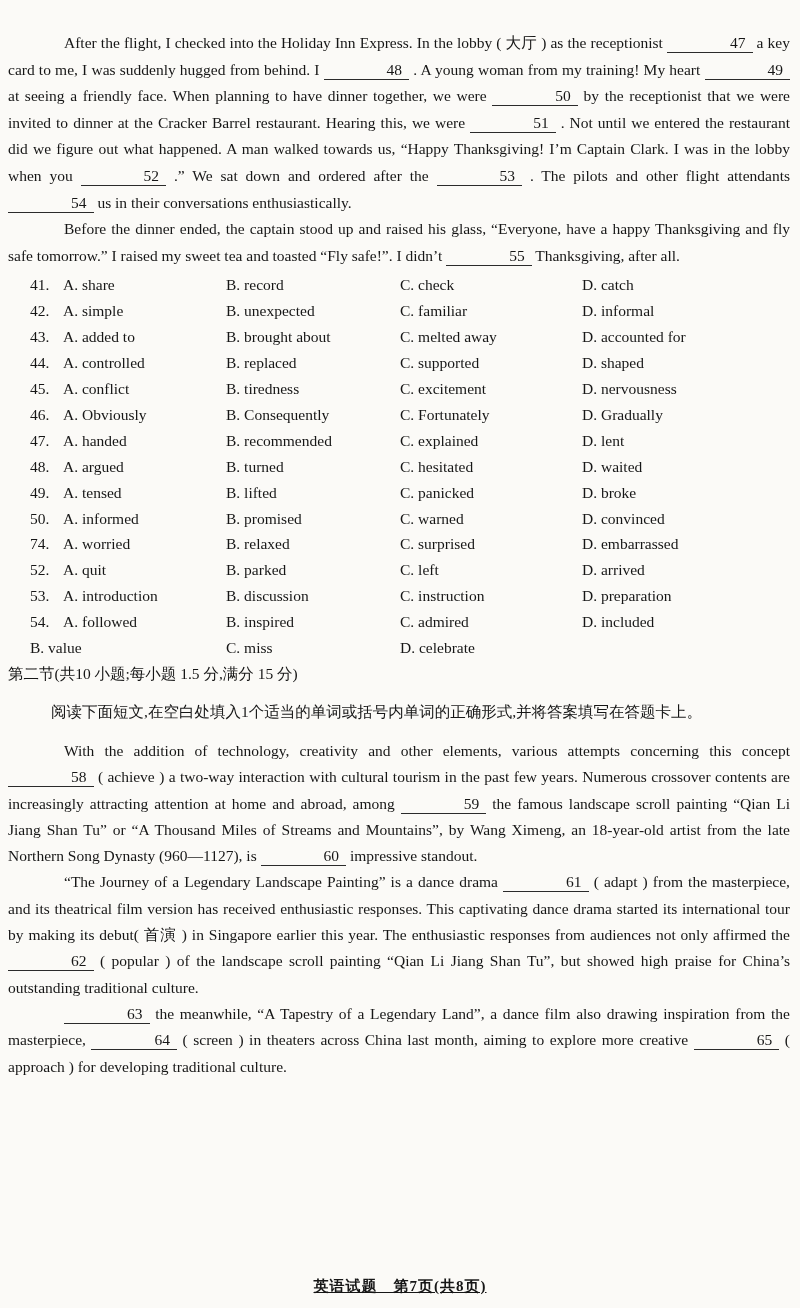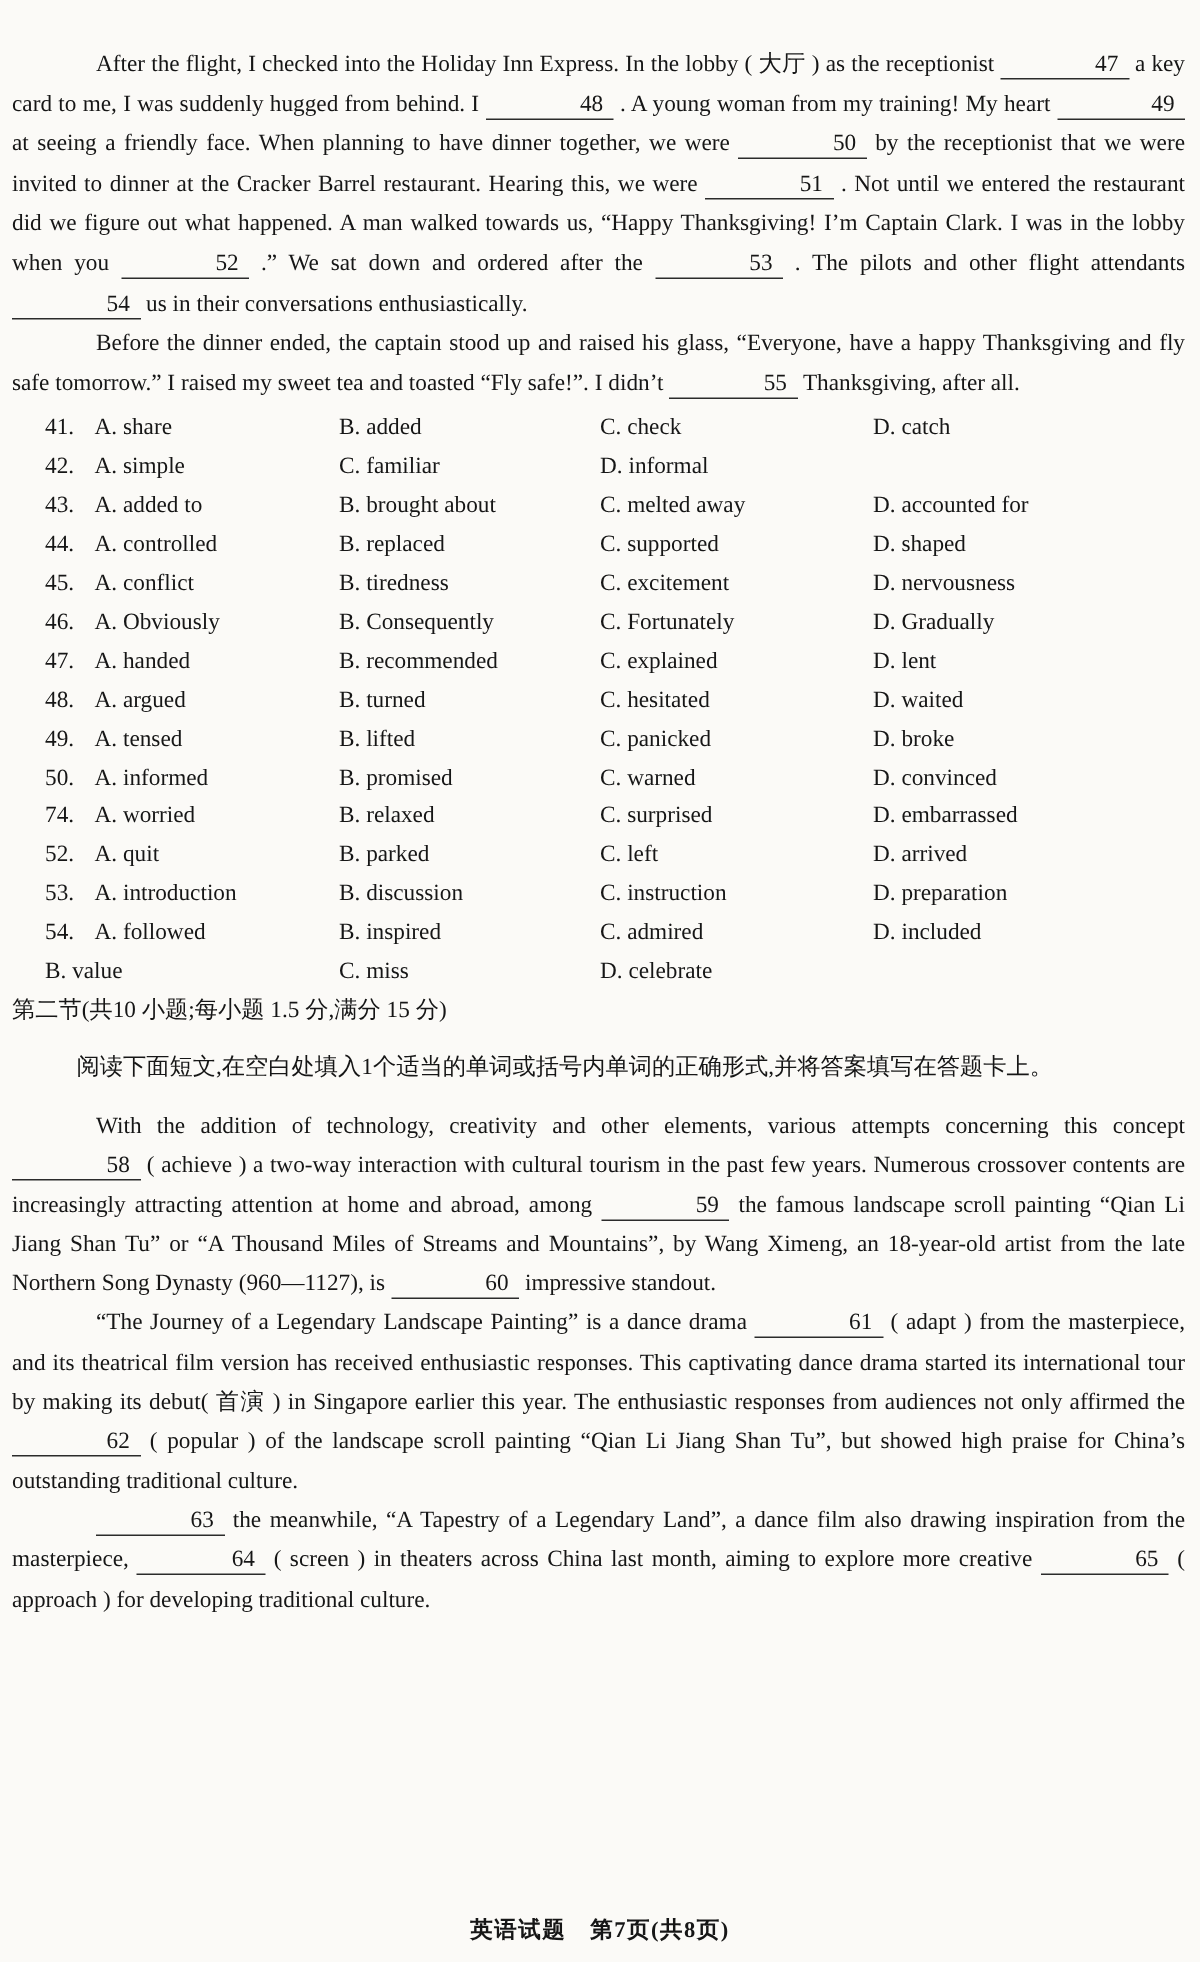--- a/index.html
+++ b/index.html
@@ -32,41 +32,43 @@
   p.cn-head { margin:0; line-height:26.5px; }
   p.cn-instr { margin:12px; line-height:26.5px; text-indent:31px; text-align:justify; }
   .grammar p.passage { line-height:26.3px; }
   .footer {
     position:absolute;
     left:0; right:0; bottom:12px;
     text-align:center;
     font-weight:bold;
     font-size:15px;
     letter-spacing:1px;
+    text-decoration:underline;
   }
 </style>
 </head>
 <body>
 
 <div class="page">
 
   <div class="cloze">
       <p class="passage indent">After the flight, I checked into the Holiday Inn Express. In the lobby ( 大厅 ) as the receptionist <span class="blank">47</span> a key card to me, I was suddenly hugged from behind. I <span class="blank">48</span> . A young woman from my training! My heart <span class="blank">49</span> at seeing a friendly face. When planning to have dinner together, we were <span class="blank">50</span> by the receptionist that we were invited to dinner at the Cracker Barrel restaurant. Hearing this, we were <span class="blank">51</span> . Not until we entered the restaurant did we figure out what happened. A man walked towards us, “Happy Thanksgiving! I’m Captain Clark. I was in the lobby when you <span class="blank">52</span> .” We sat down and ordered after the <span class="blank">53</span> . The pilots and other flight attendants <span class="blank">54</span> us in their conversations enthusiastically.</p>
       <p class="passage indent">Before the dinner ended, the captain stood up and raised his glass, “Everyone, have a happy Thanksgiving and fly safe tomorrow.” I raised my sweet tea and toasted “Fly safe!”. I didn’t <span class="blank">55</span> Thanksgiving, after all.</p>
     </div>
 
   <div class="options">
       <div class="opt-row">
         <div class="opt-cell"><span class="qnum">41.</span> A. share</div>
-        <div class="opt-cell">B. added</div>
+        <div class="opt-cell">B. record</div>
         <div class="opt-cell">C. check</div>
         <div class="opt-cell">D. catch</div>
       </div>
       <div class="opt-row">
         <div class="opt-cell"><span class="qnum">42.</span> A. simple</div>
+        <div class="opt-cell">B. unexpected</div>
         <div class="opt-cell">C. familiar</div>
         <div class="opt-cell">D. informal</div>
       </div>
       <div class="opt-row">
         <div class="opt-cell"><span class="qnum">43.</span> A. added to</div>
         <div class="opt-cell">B. brought about</div>
         <div class="opt-cell">C. melted away</div>
         <div class="opt-cell">D. accounted for</div>
       </div>
       <div class="opt-row">

